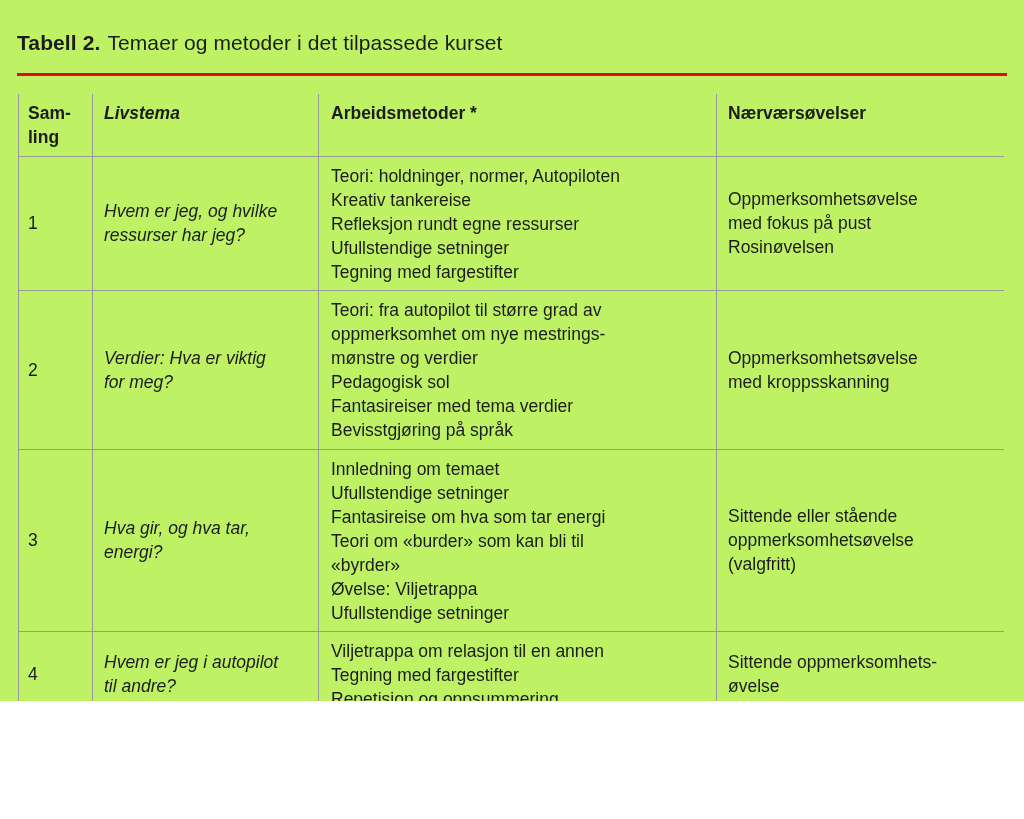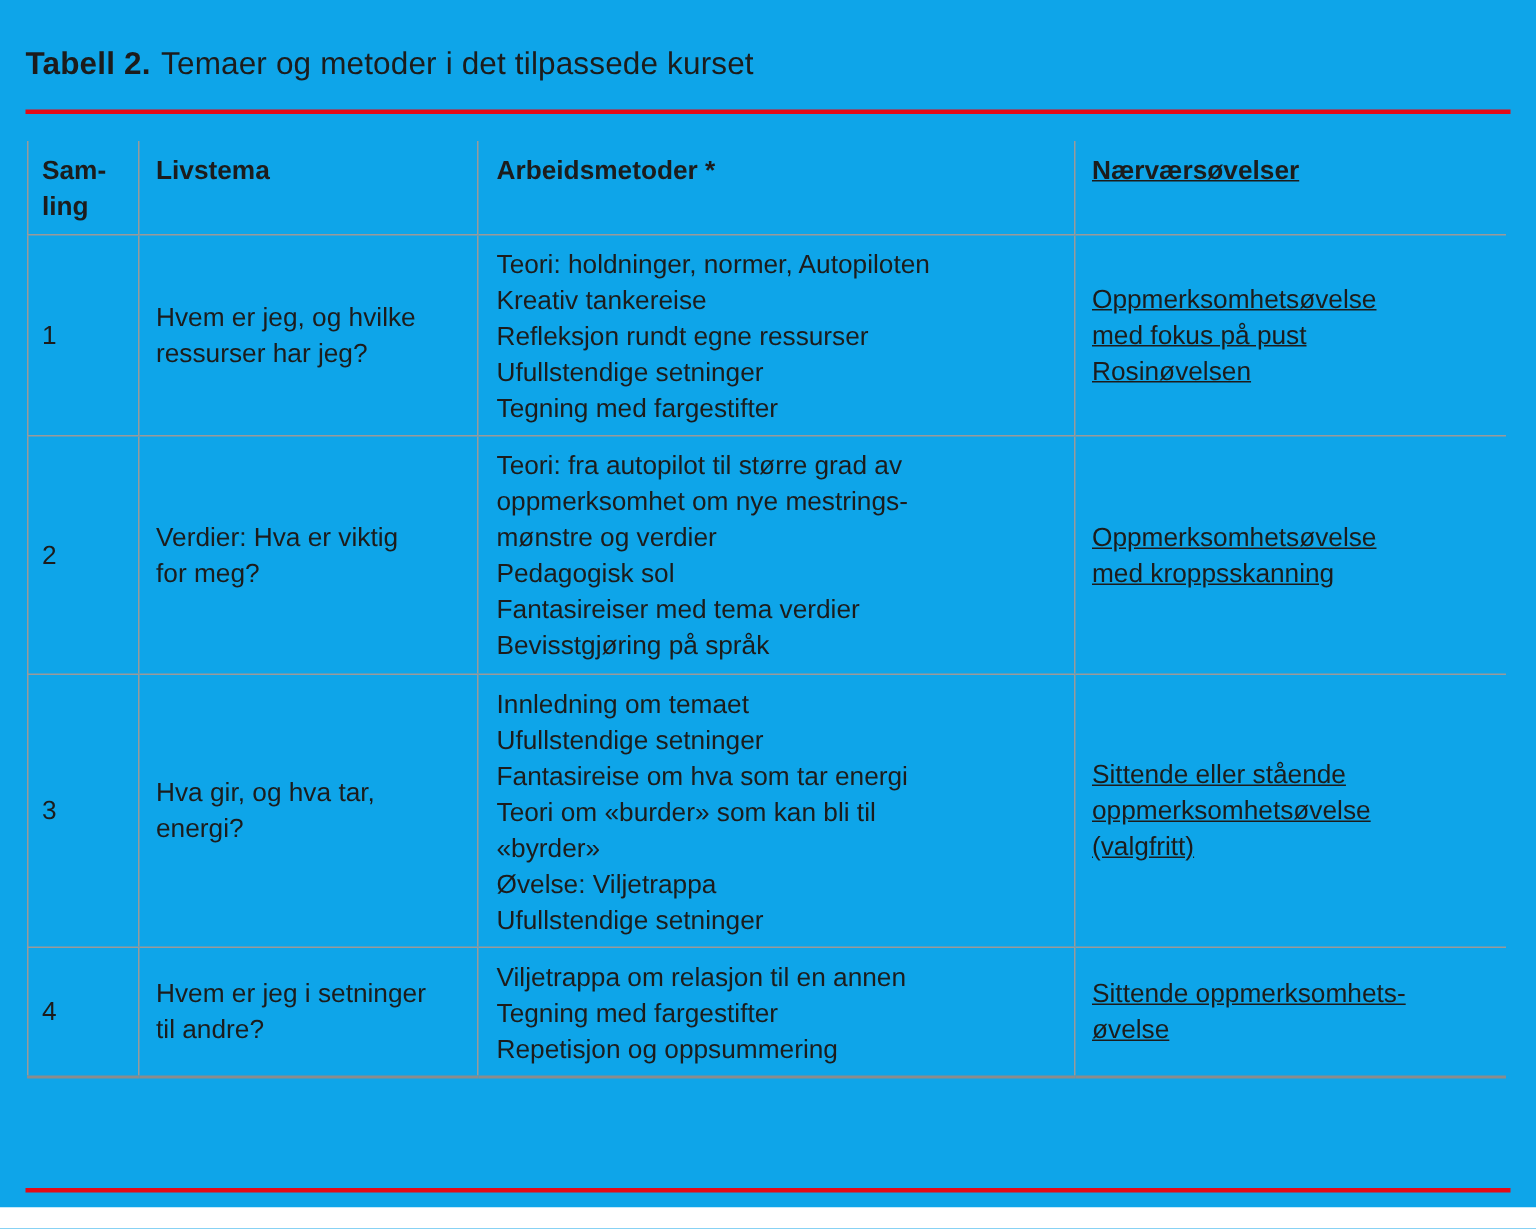--- a/index.html
+++ b/index.html
@@ -8,22 +8,22 @@
     --border_dark: #8c8c8c;
     --text_color: #1c1c1c;
   }
   * { margin: 0; padding: 0; box-sizing: border-box; }
   html, body { background: #ffffff; }
   body { font-family: "Liberation Sans", "DejaVu Sans", sans-serif; color: var(--text_color); }
 
   .page {
     position: relative;
     width: 1024px;
-    height: 805px;
-    background: #0ea5e9;
+    height: 701px;
+    background: #bef264;
     overflow: hidden;
     padding-left: 35px;
   }
 
   .title {
     position: absolute;
     left: 17px;
     top: 30px;
     font-size: 21px;
     line-height: 26px;
@@ -74,23 +74,23 @@
   .row-2 td { height: 159px; }
   .row-3 td { height: 180px; }
   .row-4 td { height: 82px; }
 
   .col-samling   { width: 74px; }
   .col-livstema  { width: 226px; }
   .col-metoder   { width: 398px; }
   .col-naervaer  { width: 287px; }
 
   .cell-samling  { vertical-align: middle; padding-left: 9px; }
-  .cell-livstema { vertical-align: middle; padding-left: 11px; padding-right: 4px; }
+  .cell-livstema { vertical-align: middle; padding-left: 11px; padding-right: 4px; font-style: italic; }
   .cell-metoder  { vertical-align: top; padding: 7px 6px 6px 12px; }
-  .cell-naervaer { vertical-align: middle; padding-left: 11px; padding-right: 4px; text-decoration: underline; }
+  .cell-naervaer { vertical-align: middle; padding-left: 11px; padding-right: 4px; }
 
   th.cell-samling, th.cell-livstema, th.cell-naervaer { vertical-align: top; }
 
   .footnote {
     position: absolute;
     left: 20px;
     top: 737px;
     width: 988px;
     font-size: 16.5px;
     line-height: 23px;
@@ -161,21 +161,21 @@
 Teori om «burder» som kan bli til
 «byrder»
 Øvelse: Viljetrappa
 Ufullstendige setninger</td>
         <td class="cell-naervaer">Sittende eller stående
 oppmerksomhetsøvelse
 (valgfritt)</td>
       </tr>
       <tr class="row-4">
         <td class="cell-samling">4</td>
-        <td class="cell-livstema">Hvem er jeg i setninger
+        <td class="cell-livstema">Hvem er jeg i autopilot
 til andre?</td>
         <td class="cell-metoder">Viljetrappa om relasjon til en annen
 Tegning med fargestifter
 Repetisjon og oppsummering</td>
         <td class="cell-naervaer">Sittende oppmerksomhets-
 øvelse</td>
       </tr>
     </tbody>
   </table>
 

